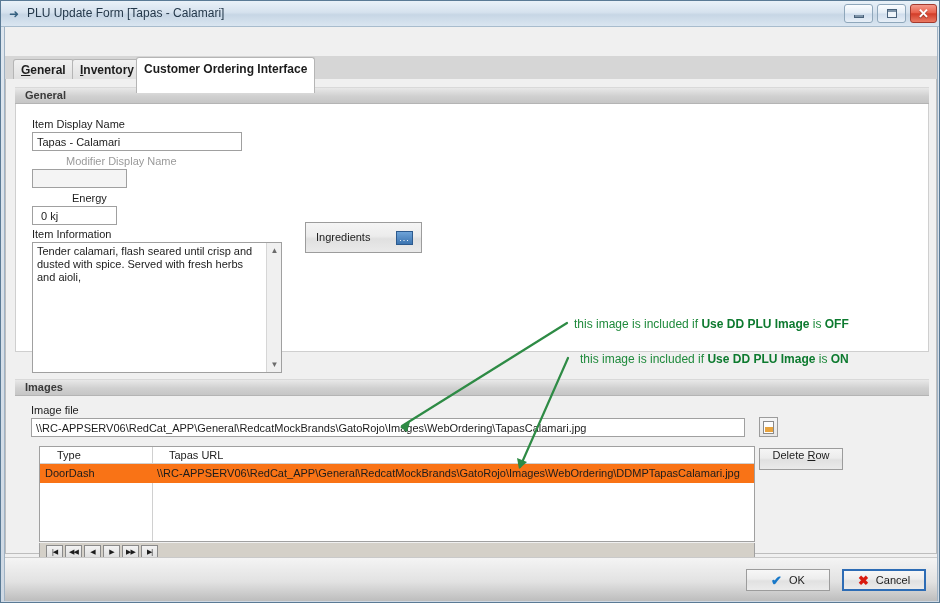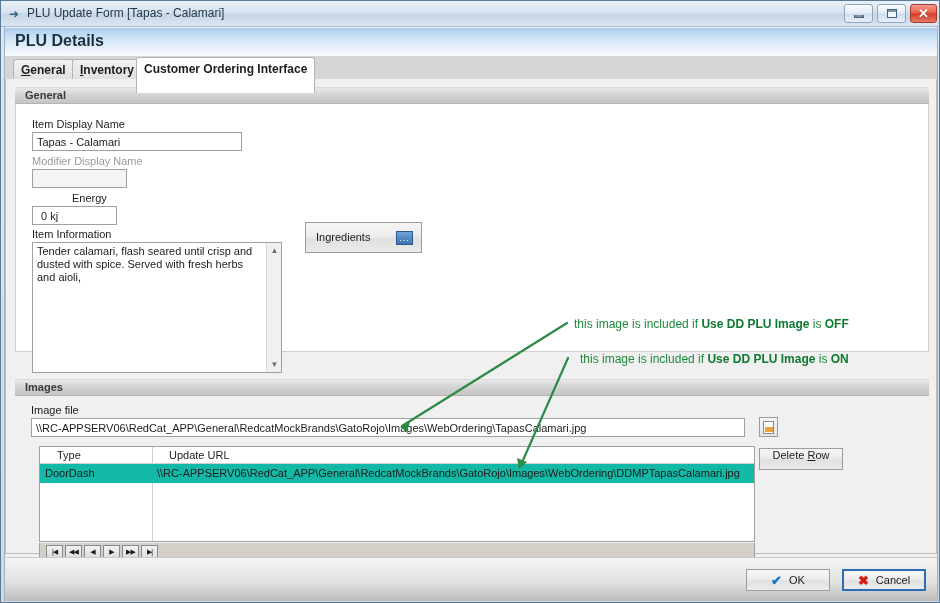--- a/index.html
+++ b/index.html
@@ -131,21 +131,21 @@
     position: absolute; left: 9px; top: 25px;
     width: 914px; height: 248px;
     background: #ffffff;
     border: 1px solid #cfcfcf; border-top: none;
   }
 
   .flabel {
     position: absolute;
     font-size: 11px; color: #1c1c1c; white-space: nowrap;
   }
-  .flabel.dim { color: #9a9a9a; }
+  .flabel.dim { color: #9a9a9a; margin-left: 34px; }
 
   .tbox {
     position: absolute;
     background: #ffffff;
     border: 1px solid #a0a0a0;
     font-size: 11px; color: #1c1c1c;
     padding: 2px 4px;
     line-height: 14px;
     overflow: hidden; white-space: nowrap;
   }
@@ -248,21 +248,21 @@
   }
   #gh-type { left: 5px; }
   #gh-url  { left: 117px; }
   #gcol-sep {
     position: absolute; left: 112px; top: 0; width: 1px; height: 94px;
     background: #d0d0d0;
   }
   #grid-row {
     position: absolute; left: 0; top: 17px;
     width: 714px; height: 19px;
-    background: #14b8a6;
+    background: #f97316;
   }
   .gr-cell {
     position: absolute; top: 3px;
     font-size: 11px; color: #1c1c1c; white-space: nowrap;
   }
   #gr-type { left: 5px; }
   #gr-url  { left: 117px; }
 
   #grid-nav {
     position: absolute; left: 24px; top: 147px;
@@ -339,23 +339,20 @@
     <div class="wbtn" id="btn-max">
       <span class="wglyph"></span>
     </div>
     <div class="wbtn" id="btn-close">
       <span class="wglyph">✕</span>
     </div>
   </div>
 
   <div id="frame-inner"></div>
 
-  <div id="details-band">
-    <div id="details-band-text">PLU Details</div>
-  </div>
 
   <div id="tabstrip">
     <div class="tab" id="tab-general"><span class="mn">G</span>eneral</div>
     <div class="tab" id="tab-inventory"><span class="mn">I</span>nventory</div>
     <div class="tab active" id="tab-coi">Customer Ordering Interface</div>
   </div>
 
   <div id="tabbody">
 
     <div class="group-head" id="grp-general">
@@ -398,21 +395,21 @@
       <div class="flabel" id="lbl-image-file">Image file</div>
       <div class="tbox" id="in-image-file">\\RC-APPSERV06\RedCat_APP\General\RedcatMockBrands\GatoRojo\Images\WebOrdering\TapasCalamari.jpg</div>
 
       <div id="btn-browse">
         <span id="browse-page"></span>
       </div>
 
       <div id="grid">
         <div id="grid-header">
           <span class="gh-cell" id="gh-type">Type</span>
-          <span class="gh-cell" id="gh-url">Update URL</span>
+          <span class="gh-cell" id="gh-url">Tapas URL</span>
         </div>
         <div id="gcol-sep"></div>
         <div id="grid-row">
           <span class="gr-cell" id="gr-type">DoorDash</span>
           <span class="gr-cell" id="gr-url">\\RC-APPSERV06\RedCat_APP\General\RedcatMockBrands\GatoRojo\Images\WebOrdering\DDMPTapasCalamari.jpg</span>
         </div>
       </div>
 
       <div id="grid-nav">
         <div class="navbtn" style="left:6px">|◀</div>

